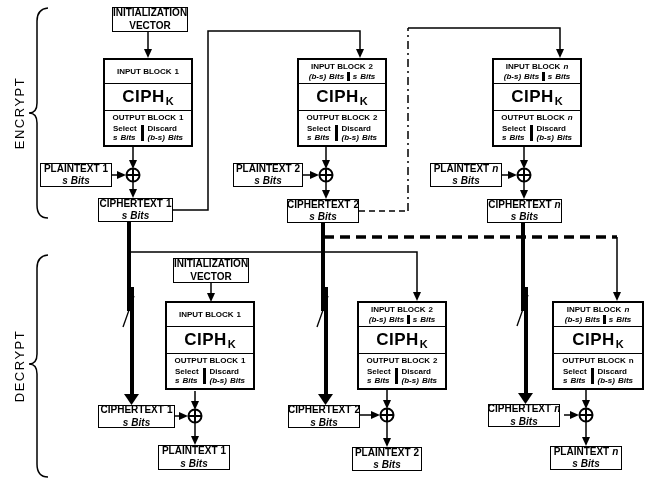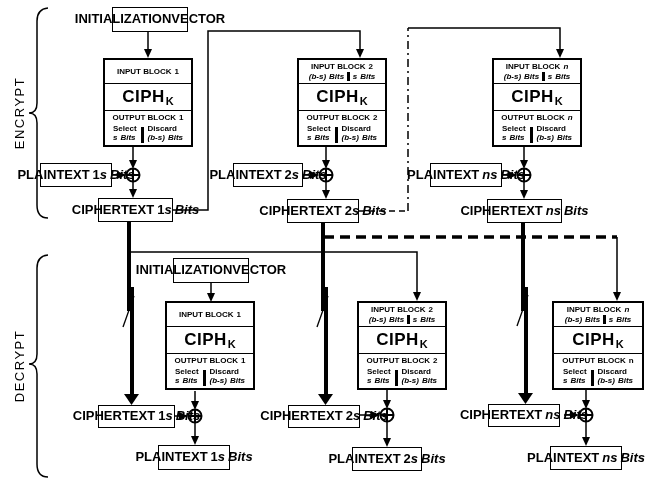--- a/index.html
+++ b/index.html
@@ -1,36 +1,36 @@
 <!DOCTYPE html>
 <html><head>
 <meta charset="utf-8">
 <style>
   html,body{margin:0;padding:0;background:#fff;}
   .stage{position:relative;width:651px;height:480px;background:#ffffff;
          font-family:"Liberation Sans",sans-serif;color:#000;overflow:hidden;}
   .stage *{box-sizing:border-box;}
   svg.wires{position:absolute;left:0;top:0;z-index:1;pointer-events:none;}
   .box{position:absolute;z-index:2;background:#fff;border:1.5px solid #000;
-       display:flex;flex-direction:row;align-items:center;justify-content:center;
-       text-align:center;font-weight:bold;font-size:13px;line-height:1.25;}
+       display:flex;flex-direction:column;align-items:center;justify-content:center;
+       text-align:center;font-weight:bold;font-size:10px;line-height:1.25;}
   .block{position:absolute;z-index:2;background:#fff;border:2px solid #000;
          display:flex;flex-direction:column;font-weight:bold;}
   .sec{display:flex;flex-direction:column;align-items:center;justify-content:center;
        font-size:8px;line-height:1.15;}
   .sec.mid,.sec.bot{border-top:1.5px solid #000;}
   .sec.top{height:23px;flex:0 0 auto;}
   .sec.mid{height:27px;flex:0 0 auto;}
   .sec.bot{flex:1 1 auto;padding:1px 0;}
   .ciph{font-size:17px;font-weight:bold;letter-spacing:.5px;}
   .ciph-sub{font-size:11px;font-weight:bold;position:relative;top:3px;margin-left:1px;}
   .num{margin-left:3px;}
   .num.it, i{font-style:italic;}
   .u{margin-left:3px;font-style:italic;}
-  .sd-row{display:flex;align-items:flex-end;gap:4px;margin-top:1px;}
+  .sd-row{display:flex;align-items:center;gap:4px;margin-top:1px;}
   .sd-col{display:flex;flex-direction:column;align-items:flex-start;text-align:left;line-height:1.2;}
   .vbar{width:3px;height:16px;background:#000;flex:0 0 auto;}
   .bits-row{display:flex;align-items:center;gap:3px;margin-top:0px;}
   .vbar-sm{width:2.5px;height:9px;background:#000;flex:0 0 auto;}
   .side-label{position:absolute;z-index:2;font-size:13px;letter-spacing:1.5px;
               width:82px;height:16px;text-align:center;transform:rotate(-90deg);}
   .lbl-enc{left:-21px;top:105px;}
   .lbl-dec{left:-21px;top:358px;}
 </style>
 </head>

